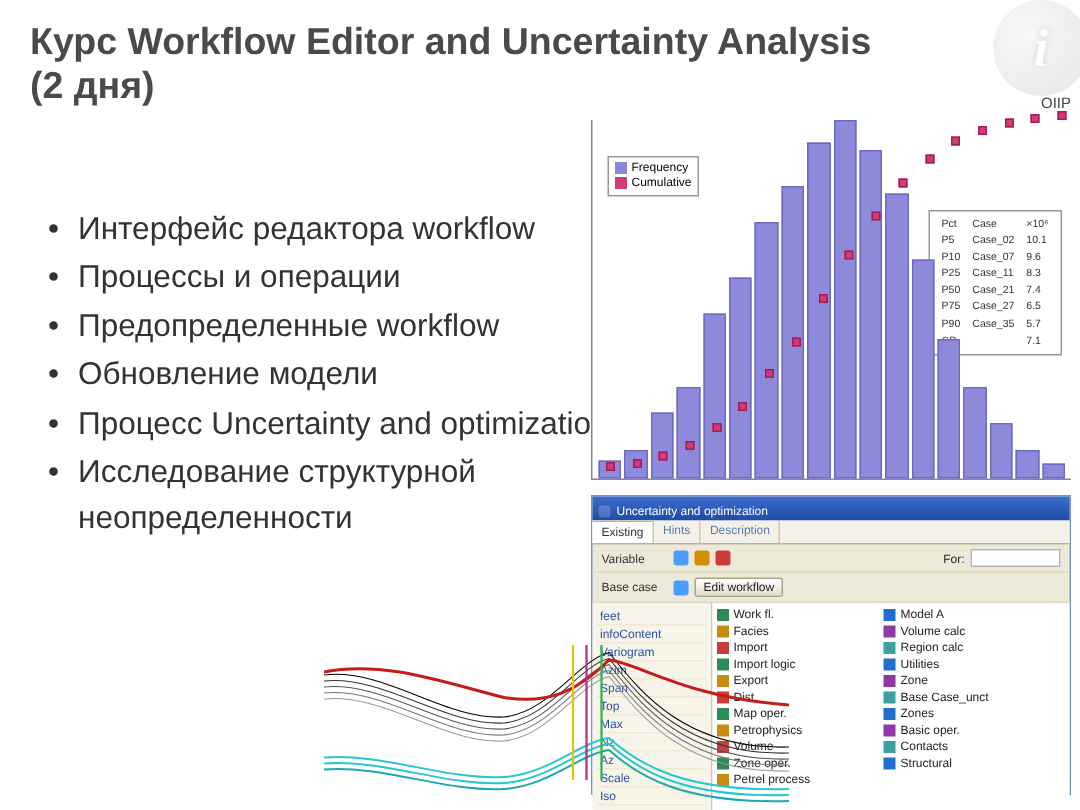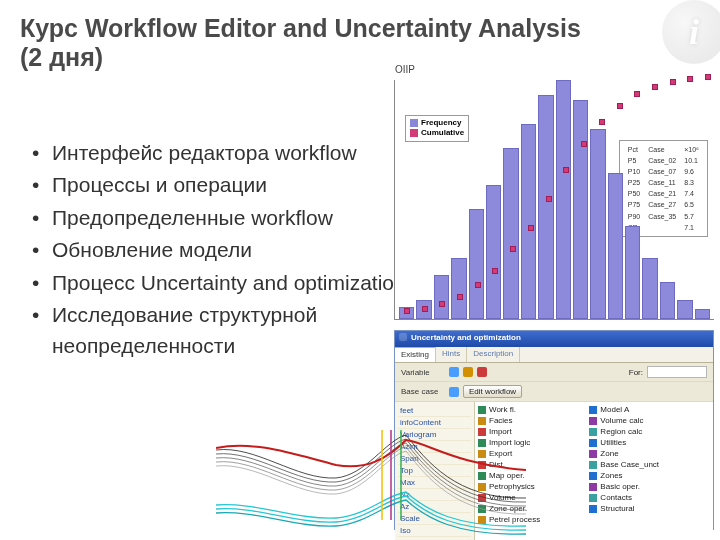--- a/index.html
+++ b/index.html
@@ -64,27 +64,27 @@
     height: 450px;
   }
 
   
   .histogram {
     position:absolute; top:0; left:0; width:100%; height:240px;
     border-left:1px solid #888; border-bottom:1px solid #888;
     background:#fff;
   }
   .histogram-title {
-    position:absolute; top:-16px; left:0; right:0; text-align:left;
+    position:absolute; top:-16px; left:0; right:0; text-align:right;
     font-size:10px; color:#444;
   }
   .legend {
-    position:absolute; top:35px; left:10px;
+    position:absolute; top:24px; left:10px;
     border:1px solid #999; background:#fff;
-    font-size:8px; padding:2px 4px; line-height:1.3;font-weight:bold;
+    font-size:8px; padding:2px 4px; line-height:1.3;
   }
   .legend .sw { display:inline-block; width:8px; height:8px; margin-right:3px; vertical-align:middle;}
   .sw-bar{ background:#8a86d8; }
   .sw-pt{ background:#d23a78; }
   .stats {
     position:absolute; top:60px; right:6px;
     border:1px solid #999; background:#fff;
     font-size:7px; padding:2px 3px;
     line-height:1.3;
     color:#333;
@@ -102,21 +102,21 @@
 
   
   .wf-panel {
     position:absolute; top:250px; left:0; width:100%; height:200px;
     background:#ece9d8; border:1px solid #7a93c5;
     font-size:8px; color:#222;
   }
   .wf-titlebar {
     height:16px; background:linear-gradient(#3d6dcf,#1f4aa8);
     color:#fff; font-size:8px; padding:2px 4px;
-    display:flex; align-items:flex-start; gap:4px;font-weight:bold;
+    display:flex; align-items:flex-end; gap:4px;
   }
   .wf-titlebar .xicon{ width:8px;height:8px;background:#fff3;border-radius:2px;}
   .wf-tabs { height:16px; background:#f4f2e8; display:flex; font-size:8px; border-bottom:1px solid #b8b296;}
   .wf-tabs div{ padding:2px 6px; border-right:1px solid #cfc9ad; color:#5c7bb2; cursor:default;}
   .wf-tabs div.active{ background:#fff; color:#333; border-top:1px solid #b8b296;}
   .wf-row{ padding:3px 6px; display:flex; align-items:center; gap:4px; border-bottom:1px solid #ded9c2;}
   .wf-row .lab{ width:44px; color:#333;}
   .wf-row .field{ flex:1; height:12px; background:#fff; border:1px solid #b6b6b6; padding:0 3px; line-height:12px; font-size:8px;}
   .wf-btn{ height:13px; padding:0 5px; background:linear-gradient(#fff,#e2deca); border:1px solid #a9a48a; border-radius:2px; font-size:8px; line-height:11px;}
   .wf-icon{ width:10px; height:10px; border-radius:2px;}

